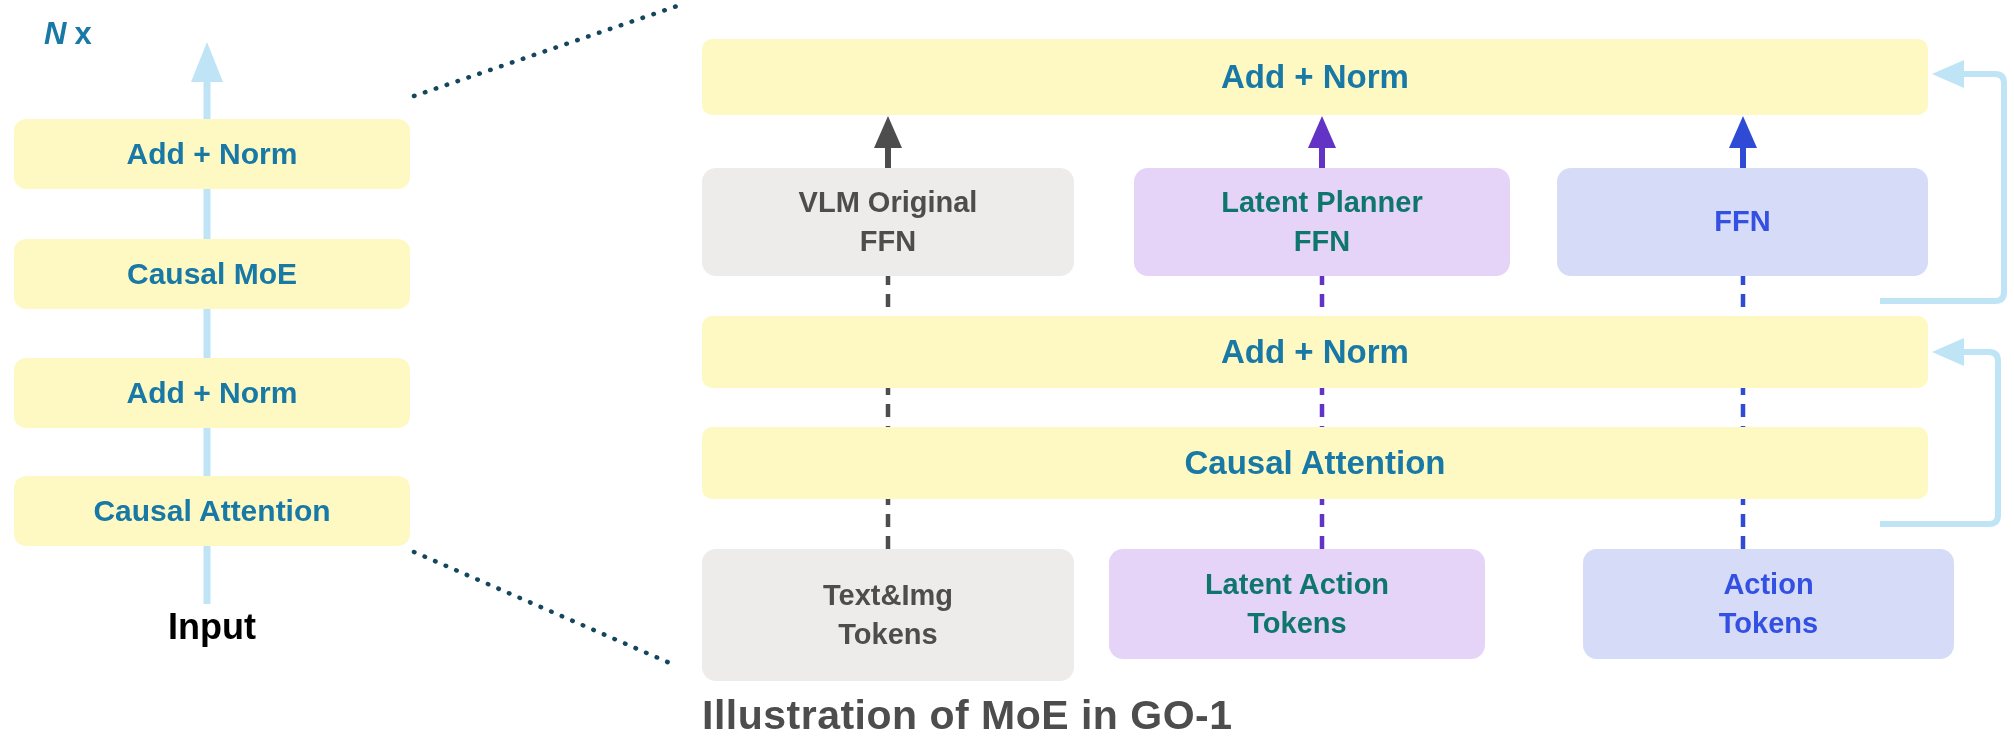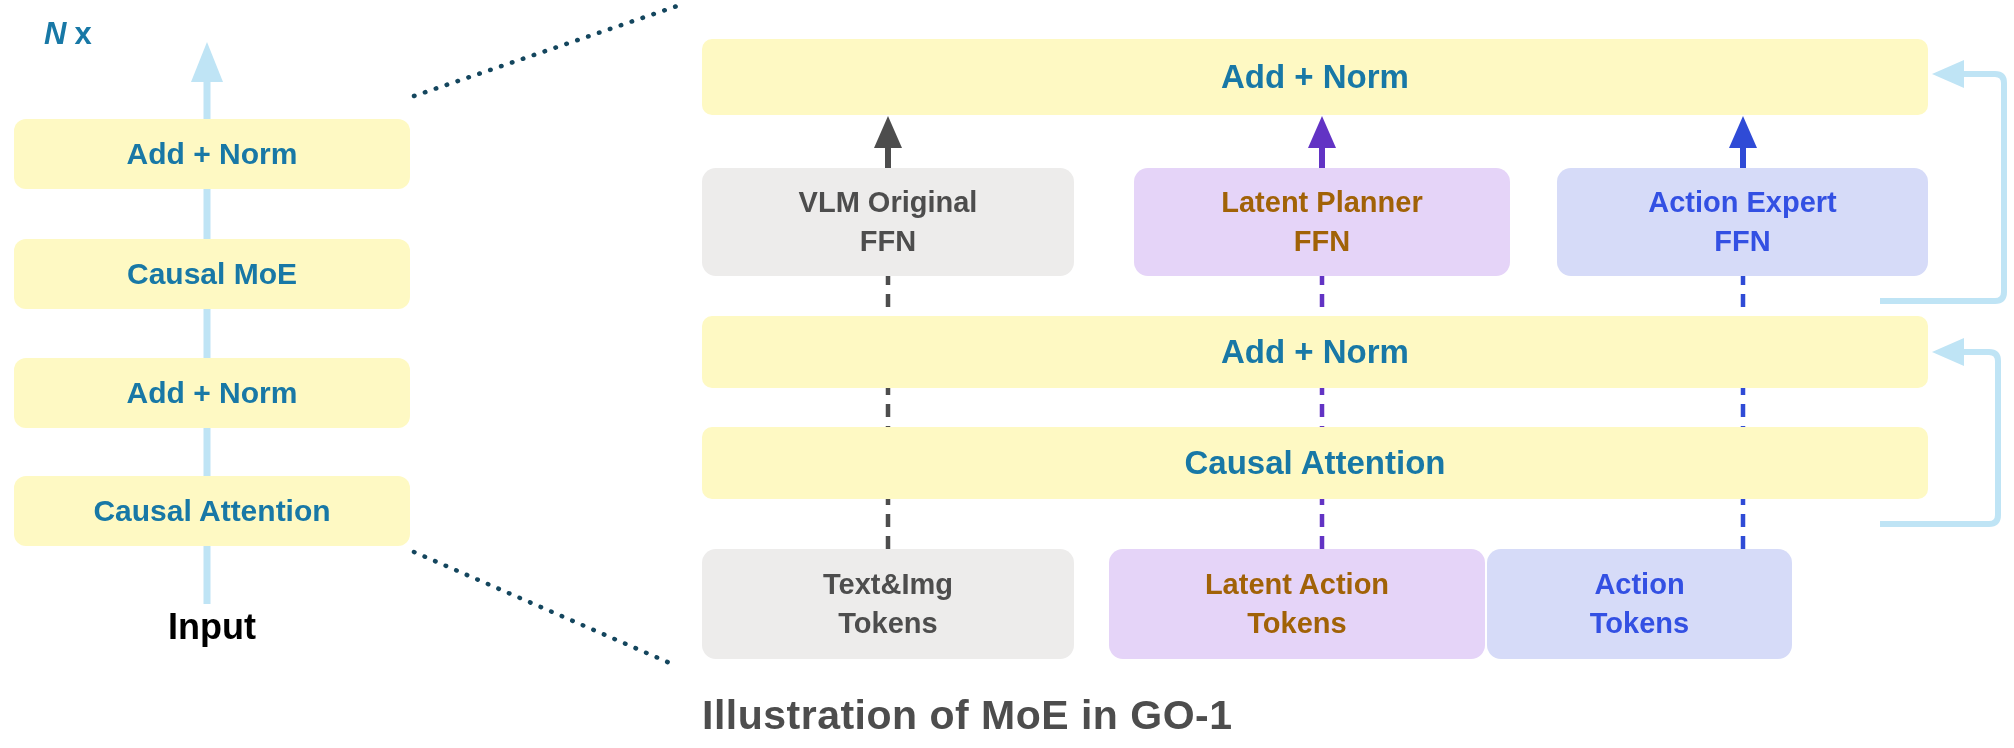--- a/index.html
+++ b/index.html
@@ -13,21 +13,21 @@
   }
   svg.lines{position:absolute;left:0;top:0;z-index:1;}
   .box{
     position:absolute;z-index:2;
     display:flex;flex-direction:column;
     align-items:center;justify-content:center;
     text-align:center;
   }
   .lblue{background:#fef9c3;color:#1878A6;}
   .grayb{background:#EDECEB;color:#4D4D4D;}
-  .purpleb{background:#E5D4F8;color:#a16207;}
+  .purpleb{background:#E5D4F8;color:#0f766e;}
   .blueb{background:#D6DBF8;color:#3350E3;}
 
   .left-block{left:14px;width:396px;height:70px;border-radius:12px;font-size:30px;}
   .bar{left:702px;width:1226px;border-radius:10px;font-size:33px;}
   .cell{height:108px;border-radius:14px;font-size:29px;line-height:1.35;}
   .cell span{display:block;text-align:right;}
 
   .nx{
     position:absolute;left:44px;top:16px;z-index:2;
     font-size:31px;color:#1878A6;
@@ -122,32 +122,31 @@
 
   <div class="box grayb cell" style="left:702px;top:168px;width:372px">
     <span>VLM Original</span>
     <span>FFN</span>
   </div>
   <div class="box purpleb cell" style="left:1134px;top:168px;width:376px">
     <span>Latent Planner</span>
     <span>FFN</span>
   </div>
   <div class="box blueb cell" style="left:1557px;top:168px;width:371px">
-    <span>Action Expert</span>
     <span>FFN</span>
   </div>
 
-  <div class="box grayb cell" style="left:702px;top:549px;width:372px;height:110px">
+  <div class="box grayb cell" style="left:702px;top:549px;width:372px;height:132px">
     <span>Text&amp;Img</span>
     <span>Tokens</span>
   </div>
   <div class="box purpleb cell" style="left:1109px;top:549px;width:376px;height:110px">
     <span>Latent Action</span>
     <span>Tokens</span>
   </div>
-  <div class="box blueb cell" style="left:1487px;top:549px;width:305px;height:110px">
+  <div class="box blueb cell" style="left:1583px;top:549px;width:371px;height:110px">
     <span>Action</span>
     <span>Tokens</span>
   </div>
 
   <div class="caption">Illustration of MoE in GO-1</div>
 
 </div>
 
 </body></html>

